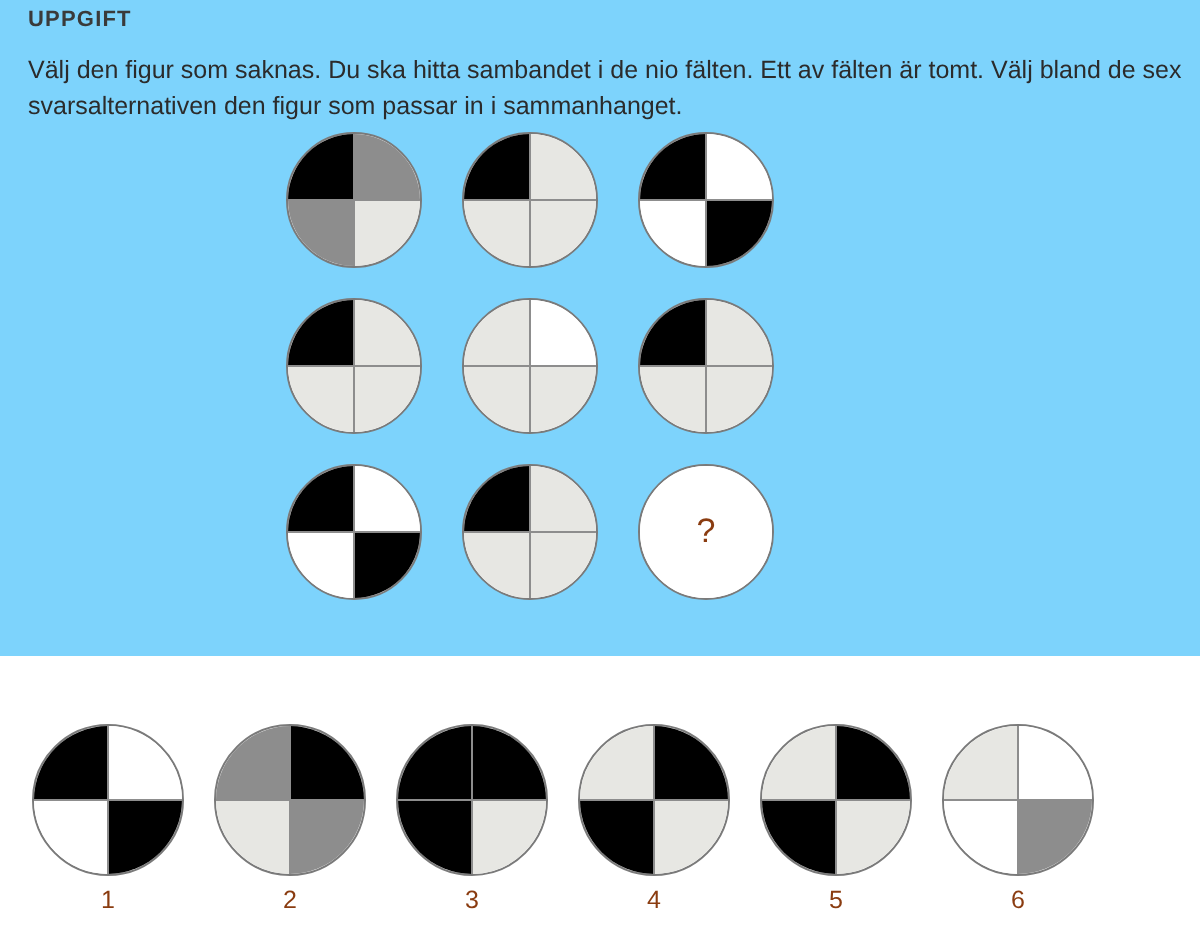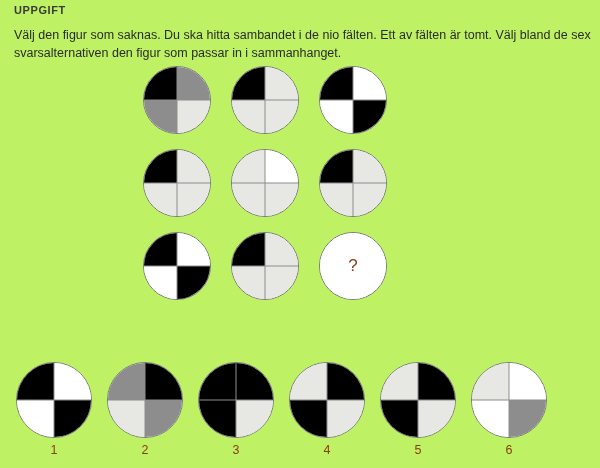--- a/index.html
+++ b/index.html
@@ -8,22 +8,22 @@
     padding: 0;
     width: 600px;
     height: 468px;
     background: #ffffff;
     font-family: "Liberation Sans", sans-serif;
     overflow: hidden;
   }
   .page {
     position: relative;
     width: 600px;
-    height: 468px;
-    background: #bef264;
+    height: 328px;
+    background: #7dd3fc;
   }
   .heading {
     position: absolute;
     left: 14px;
     top: 4px;
     font-size: 11px;
     font-weight: bold;
     letter-spacing: 0.6px;
     color: #3a3a3a;
   }

